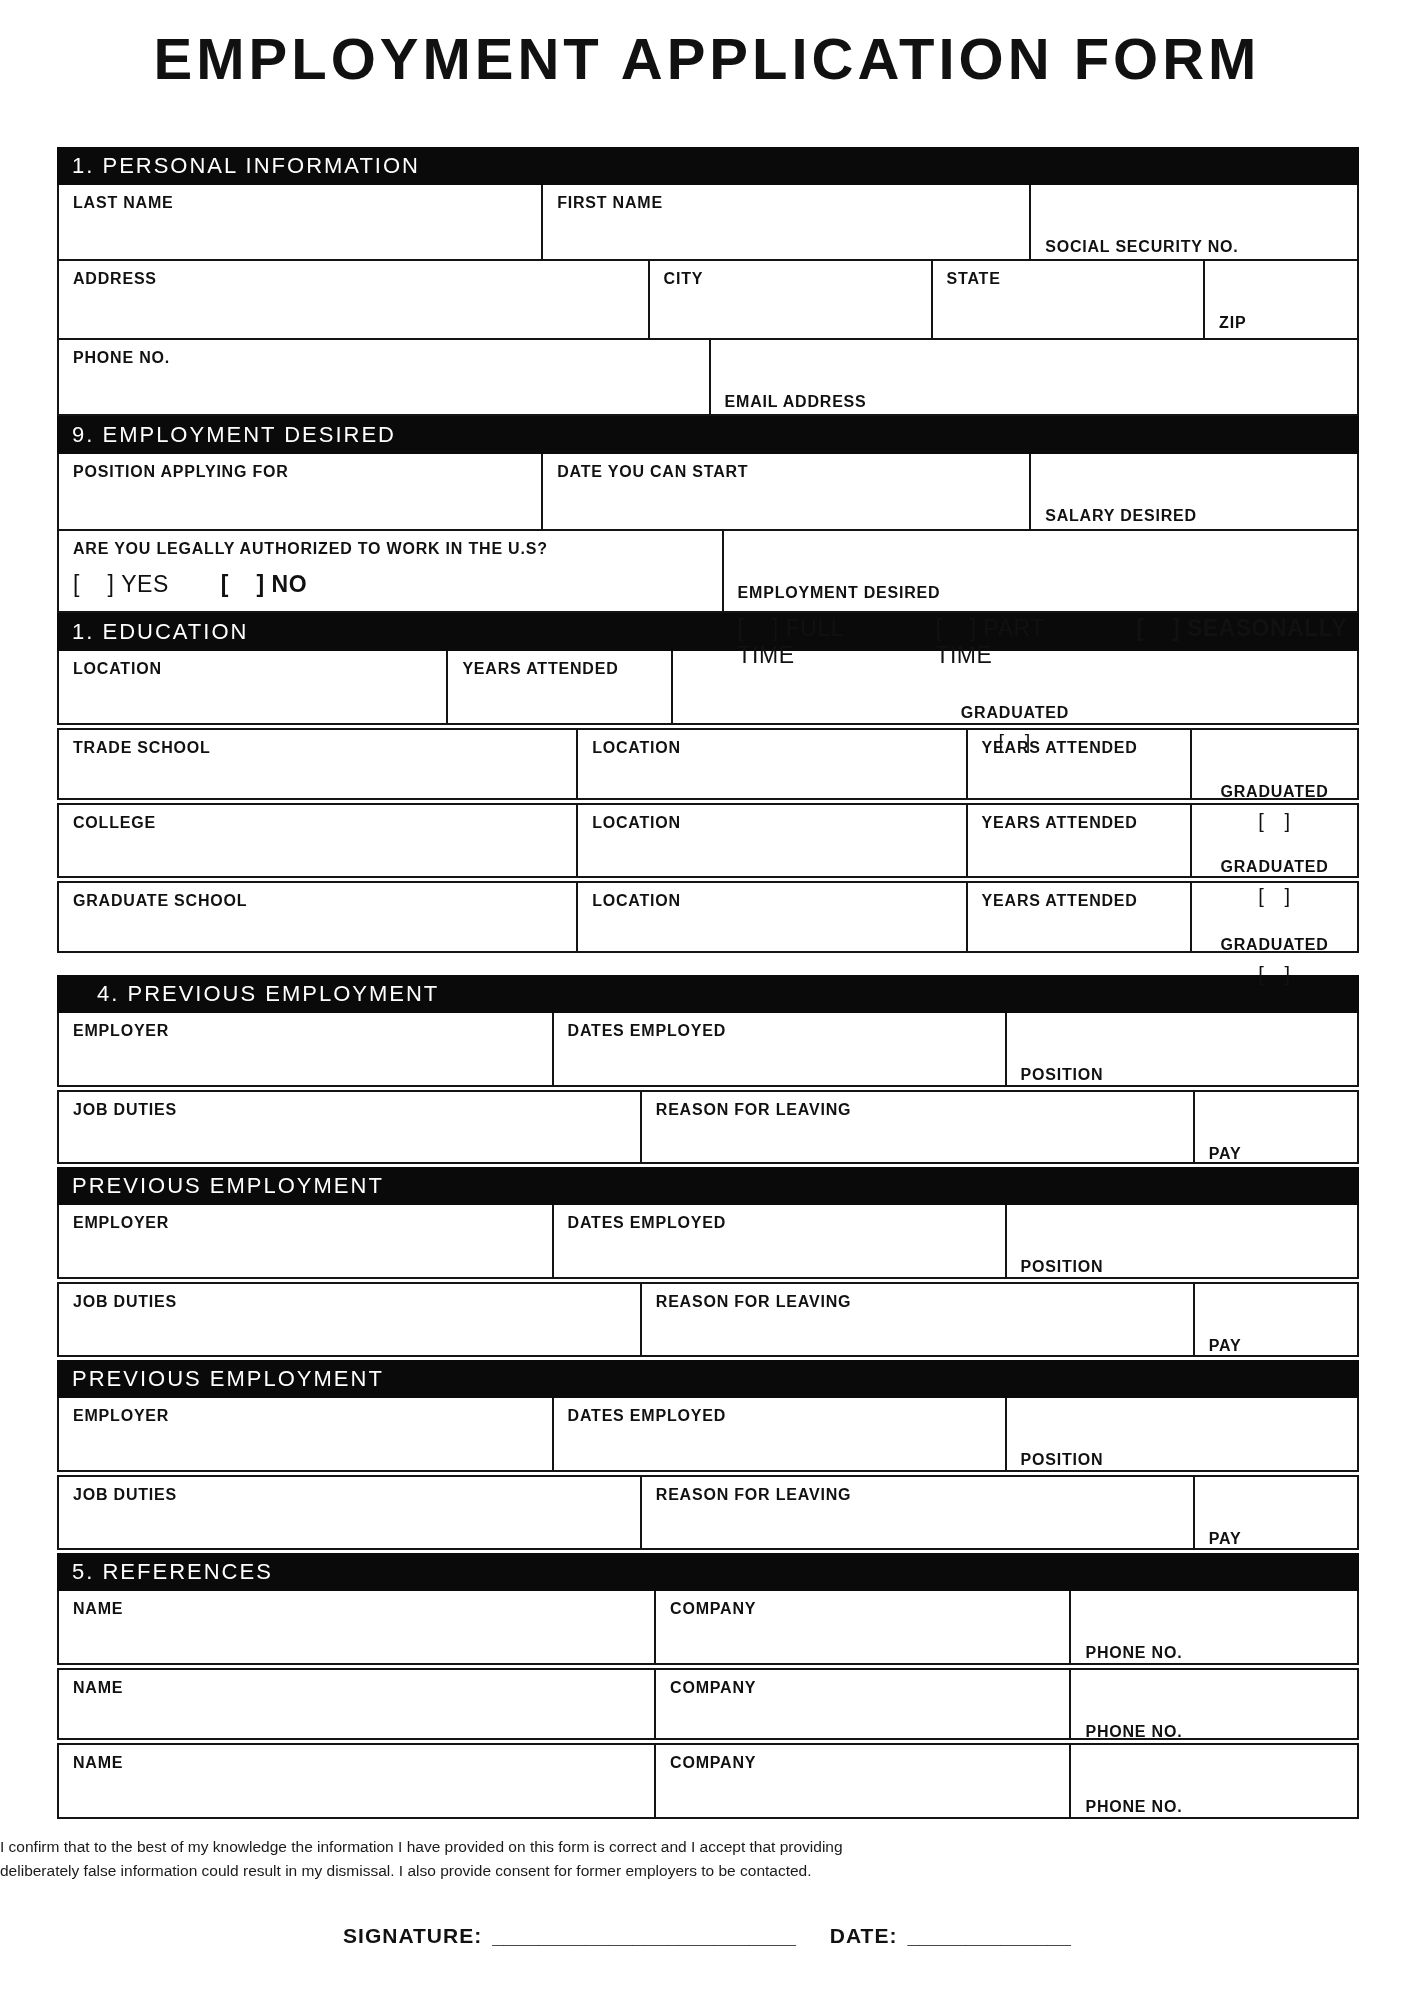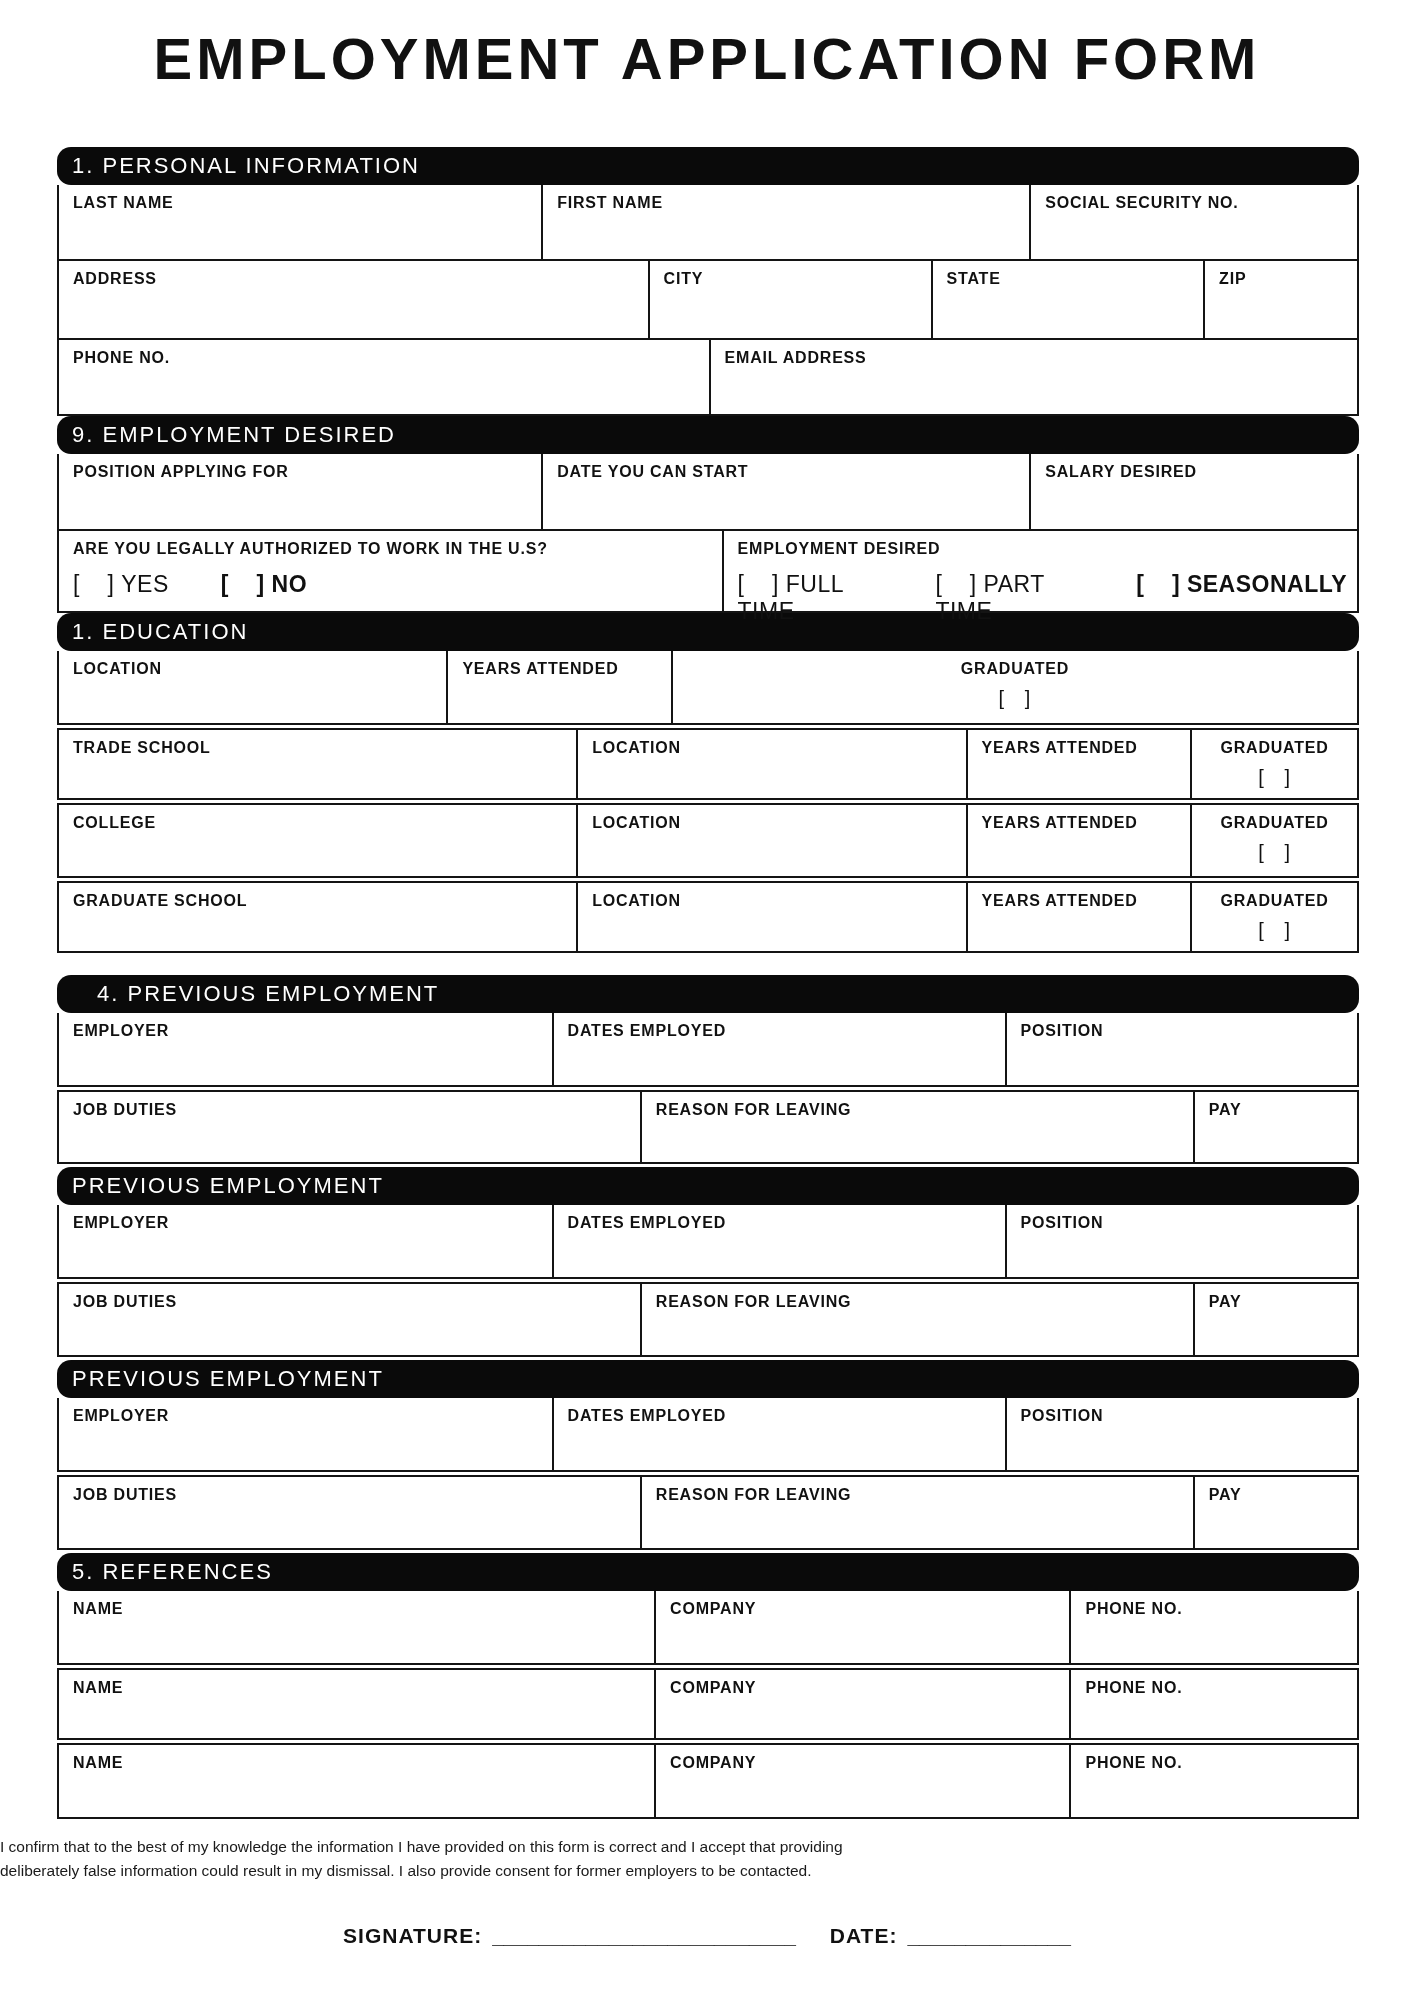--- a/index.html
+++ b/index.html
@@ -26,39 +26,38 @@
   .bar {
     height: 38px;
     background: #0a0a0a;
     color: #ffffff;
     display: flex;
     align-items: center;
     padding-left: 15px;
     font-size: 22px;
     letter-spacing: 2px;
     font-weight: 400;
-    border-radius: 14px;
   }
   .bar.gap3 { margin-top: 3px; }
   .bar.gap5 { margin-top: 22px; padding-left: 40px; }
   .row {
     display: flex;
     background: #fff;
     border: 2px solid #141414;
     border-top: none;
   }
   .row.gap {
     margin-top: 3px;
     border-top: 2px solid #141414;
   }
   .cell {
     border-right: 2px solid #141414;
     padding: 9px 10px 0 14px;
   }
-  .cell:last-child { border-right: none; flex: 1; }
+  .cell:last-child { border-right: none; flex: 1; margin-top: 44px; }
   .lbl {
     font-weight: 700;
     font-size: 16px;
     letter-spacing: 0.8px;
     color: #111;
   }
   .center-col {
     display: flex;
     flex-direction: column;
     align-items: center;

